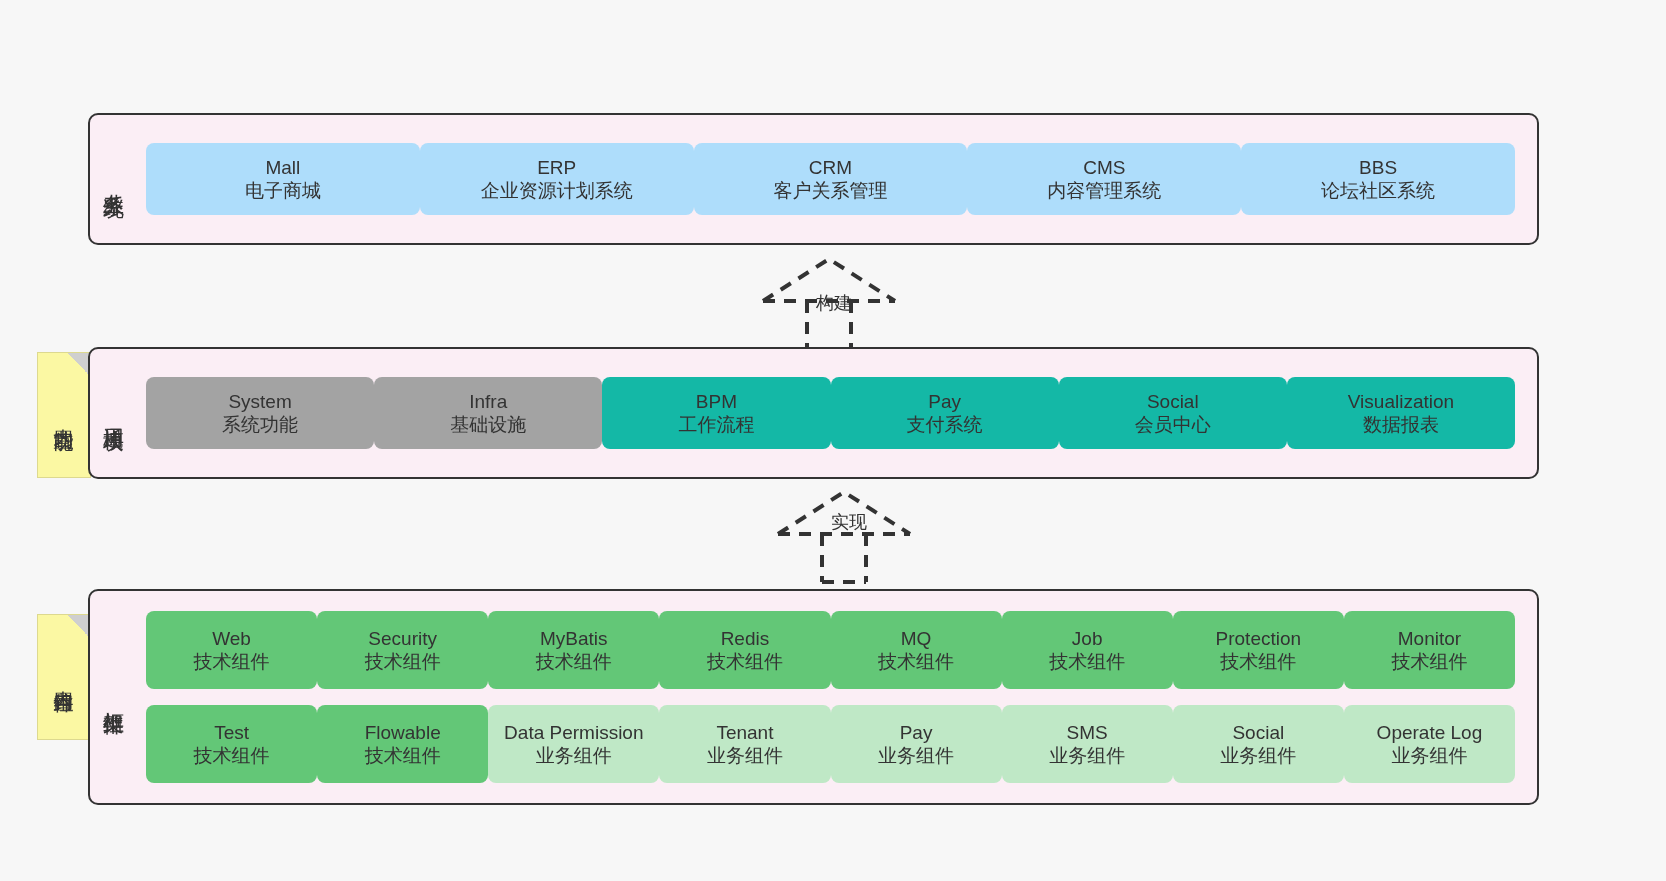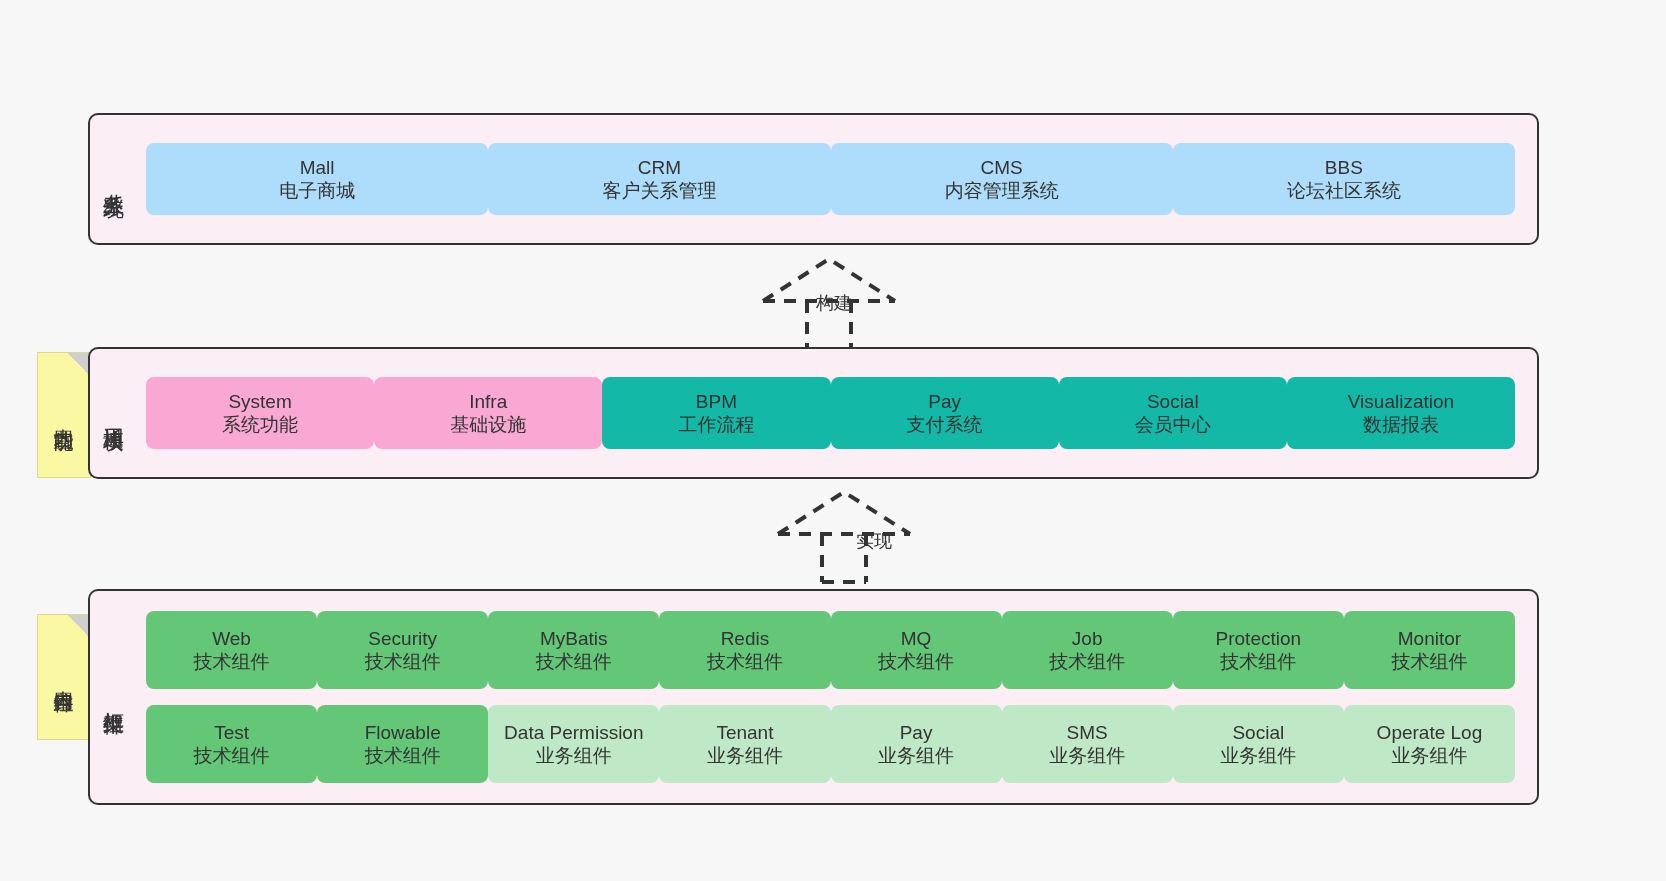--- a/index.html
+++ b/index.html
@@ -77,21 +77,21 @@
     line-height: 1.22;
     color: #333333;
     padding: 6px 4px;
     box-sizing: border-box;
     user-select: none;
   }
   .node .t-en { display: block; }
   .node .t-cn { display: block; }
 
   .blue        { background: #aeddfb; }
-  .red-strong  { background: #f9a8d4; }
+  .red-strong  { background: #a3a3a3; }
   .red-light   { background: #14b8a6; }
   .green-strong{ background: #63c777; }
   .green-light { background: #bfe8c6; text-align: center; }
 
   
   #layer-business { left: 88px;  top: 113px; width: 1451px; height: 132px; }
   #layer-common   { left: 88px;  top: 347px; width: 1451px; height: 132px; }
   #layer-framework{ left: 88px;  top: 577px; width: 1451px; height: 216px; margin-top: 12px; }
 
   #layer-business .node  { height: 72px; }
@@ -143,34 +143,38 @@
 
   .arrow-label {
     position: absolute;
     font-size: 18px;
     color: #333333;
     background: transparent;
     white-space: nowrap;
     user-select: none;
   }
   #arrow-build .arrow-label  { left: 71px; top: 38px; }
-  #arrow-impl  .arrow-label  { left: 71px; top: 43px; margin-left: 25px; }
+  #arrow-impl  .arrow-label  { left: 71px; top: 24px; }
 </style>
 </head>
 <body>
 
 <div class="canvas">
 
   <div class="layer" id="layer-business">
     <div class="layer-title">业务系统</div>
     <div class="layer-body">
       <div class="row">
         <div class="node blue">
           <span class="t-en">Mall</span>
           <span class="t-cn">电子商城</span>
+        </div>
+        <div class="node blue">
+          <span class="t-en">ERP</span>
+          <span class="t-cn">企业资源计划系统</span>
         </div>
         <div class="node blue">
           <span class="t-en">CRM</span>
           <span class="t-cn">客户关系管理</span>
         </div>
         <div class="node blue">
           <span class="t-en">CMS</span>
           <span class="t-cn">内容管理系统</span>
         </div>
         <div class="node blue">

